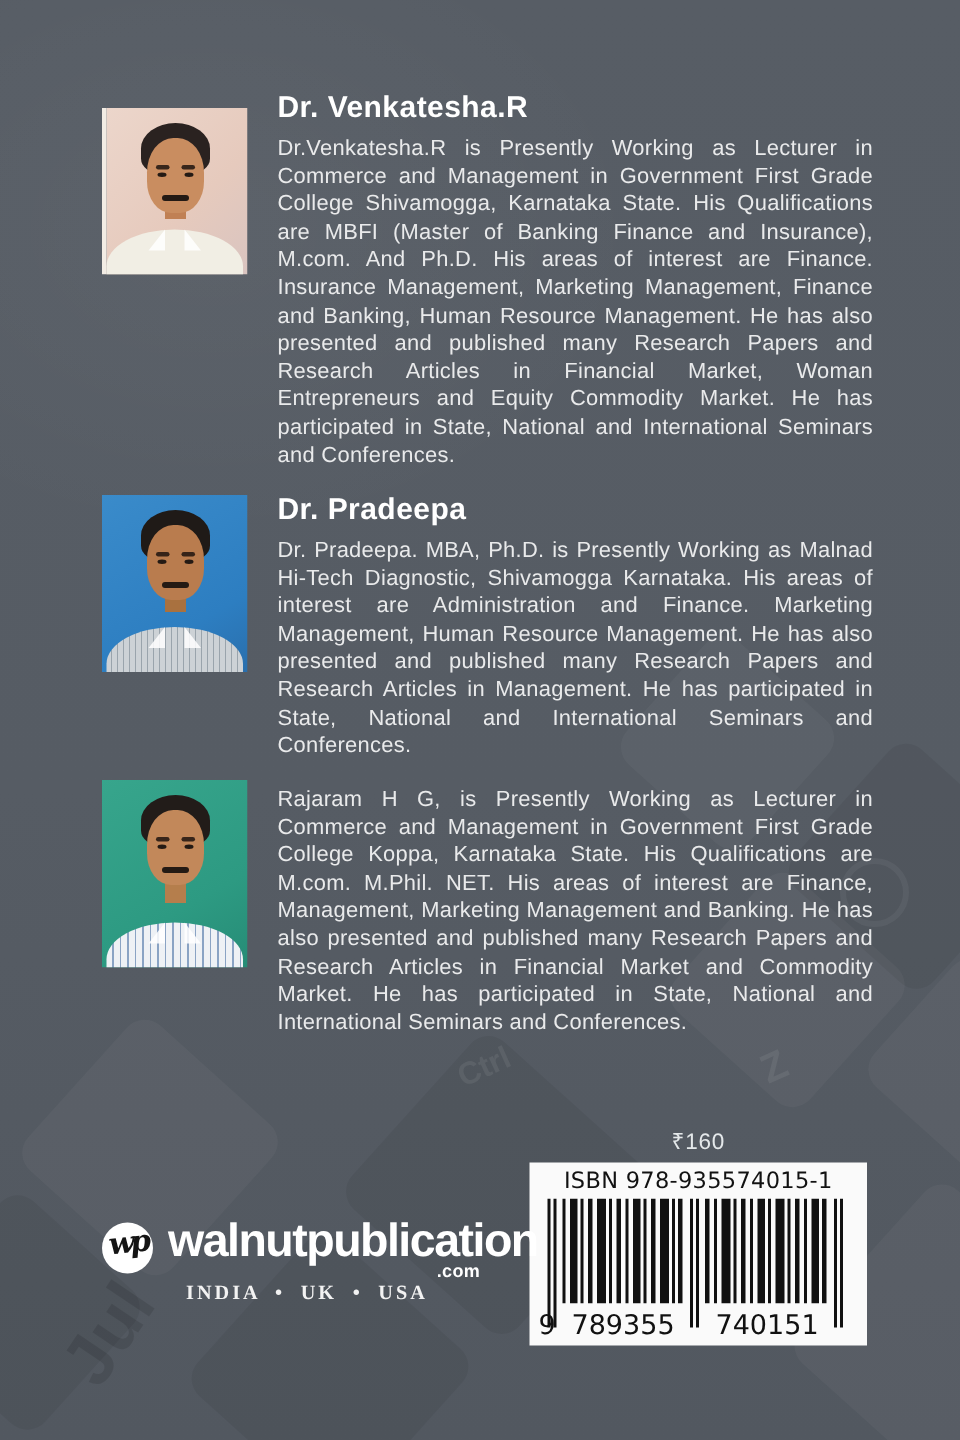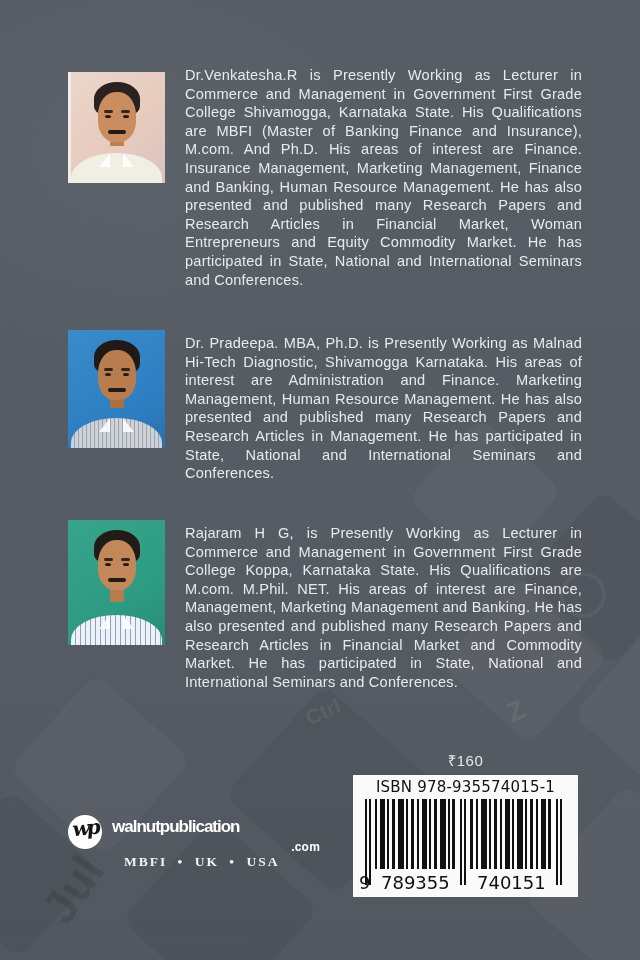--- a/index.html
+++ b/index.html
@@ -42,21 +42,21 @@
   .barcode-box{position:absolute;left:353px;top:775px;width:225px;height:122px;background:#fafafa;}
   .isbn-label{position:absolute;top:3px;left:0;right:0;text-align:center;color:#121212;
     font-family:"DejaVu Sans",sans-serif;font-size:15px;font-weight:500;letter-spacing:.2px;}
   .barcode-svg{position:absolute;left:6px;top:24px;}
   .barcode-svg text{font-family:"DejaVu Sans",sans-serif;font-size:18px;fill:#111;}
   
   .pub-badge{position:absolute;left:68px;top:815px;width:34px;height:34px;background:#ffffff;border-radius:50%;}
   .pub-badge span{position:absolute;left:0;top:1px;width:100%;text-align:center;
     font-family:"DejaVu Serif",serif;font-style:italic;font-weight:bold;font-size:20px;color:#141414;
     letter-spacing:-3px;transform:rotate(-6deg);}
-  .pub-name{position:absolute;left:112px;top:813px;color:#ffffff;font-size:17px;font-weight:800;
+  .pub-name{position:absolute;left:112px;top:813px;color:#ffffff;font-size:31px;font-weight:800;
     letter-spacing:-1px;line-height:28px;}
   .pub-tld{position:absolute;left:112px;top:840px;width:208px;text-align:right;color:#ffffff;
     font-size:12px;font-weight:bold;letter-spacing:.2px;}
   .pub-countries{position:absolute;left:124px;top:854px;color:#f2f2f2;
     font-family:"Liberation Serif",serif;font-size:13.5px;font-weight:bold;letter-spacing:2px;word-spacing:5px;}
 </style>
 </head>
 <body>
 
 <div class="cover">
@@ -87,40 +87,42 @@
     <div class="ph-hair" style="background:#2a2220;"></div>
     <div class="ph-face" style="background:#c98d60;">
       <div class="ph-brow b-l"></div>
         <div class="ph-brow b-r"></div>
       <div class="ph-eye e-l"></div>
         <div class="ph-eye e-r"></div>
       <div class="ph-stache"></div>
     </div>
   </div>
   <div class="author-text" style="top:60px;">
+    <div class="author-name">Dr. Venkatesha.R</div>
     <div class="author-bio">Dr.Venkatesha.R is Presently Working as Lecturer in Commerce and Management in Government First Grade College Shivamogga, Karnataka State. His Qualifications are MBFI (Master of Banking Finance and Insurance), M.com. And Ph.D. His areas of interest are Finance. Insurance Management, Marketing Management, Finance and Banking, Human Resource Management. He has also presented and published many Research Papers and Research Articles in Financial Market, Woman Entrepreneurs and Equity Commodity Market. He has participated in State, National and International Seminars and Conferences.</div>
   </div>
 
   <div class="photo" style="top:330px;height:118px;">
     <div class="ph-bg" style="background:linear-gradient(150deg,#3a8bca 0%,#2d7ec1 70%,#2a6fad 100%);"></div>
     <div class="ph-neck" style="top:64px;background:#a9713f;"></div>
     <div class="ph-shirt" style="background:repeating-linear-gradient(90deg,#cdd2d6 0 3px,#9aa4ac 3px 4px);">
       <div class="ph-collar c-l"></div>
         <div class="ph-collar c-r"></div>
       </div>
     <div class="ph-hair" style="background:#1f1a17;"></div>
     <div class="ph-face" style="background:#b97c4e;">
       <div class="ph-brow b-l"></div>
         <div class="ph-brow b-r"></div>
       <div class="ph-eye e-l"></div>
         <div class="ph-eye e-r"></div>
       <div class="ph-stache"></div>
     </div>
   </div>
   <div class="author-text" style="top:328px;">
+    <div class="author-name">Dr. Pradeepa</div>
     <div class="author-bio">Dr. Pradeepa. MBA, Ph.D. is Presently Working as Malnad Hi-Tech Diagnostic, Shivamogga Karnataka. His areas of interest are Administration and Finance. Marketing Management, Human Resource Management. He has also presented and published many Research Papers and Research Articles in Management. He has participated in State, National and International Seminars and Conferences.</div>
   </div>
 
   <div class="photo" style="top:520px;height:125px;">
     <div class="ph-bg" style="background:linear-gradient(150deg,#37a58c 0%,#2d9a82 65%,#268c76 100%);"></div>
     <div class="ph-neck" style="top:68px;background:#b57e4c;"></div>
     <div class="ph-shirt" style="background:repeating-linear-gradient(90deg,#eef1f5 0 4px,#8aa3c4 4px 5px);">
       <div class="ph-collar c-l"></div>
         <div class="ph-collar c-r"></div>
       </div>
@@ -188,16 +190,16 @@
       <text x="118" y="90">740151</text>
     </svg>
   </div>
 
   <div>
     <div class="pub-badge">
       <span>wp</span>
     </div>
     <div class="pub-name">walnutpublication</div>
     <div class="pub-tld">.com</div>
-    <div class="pub-countries">MBFI • UK • USA</div>
+    <div class="pub-countries">INDIA • UK • USA</div>
   </div>
 
 </div>
 
 </body></html>

